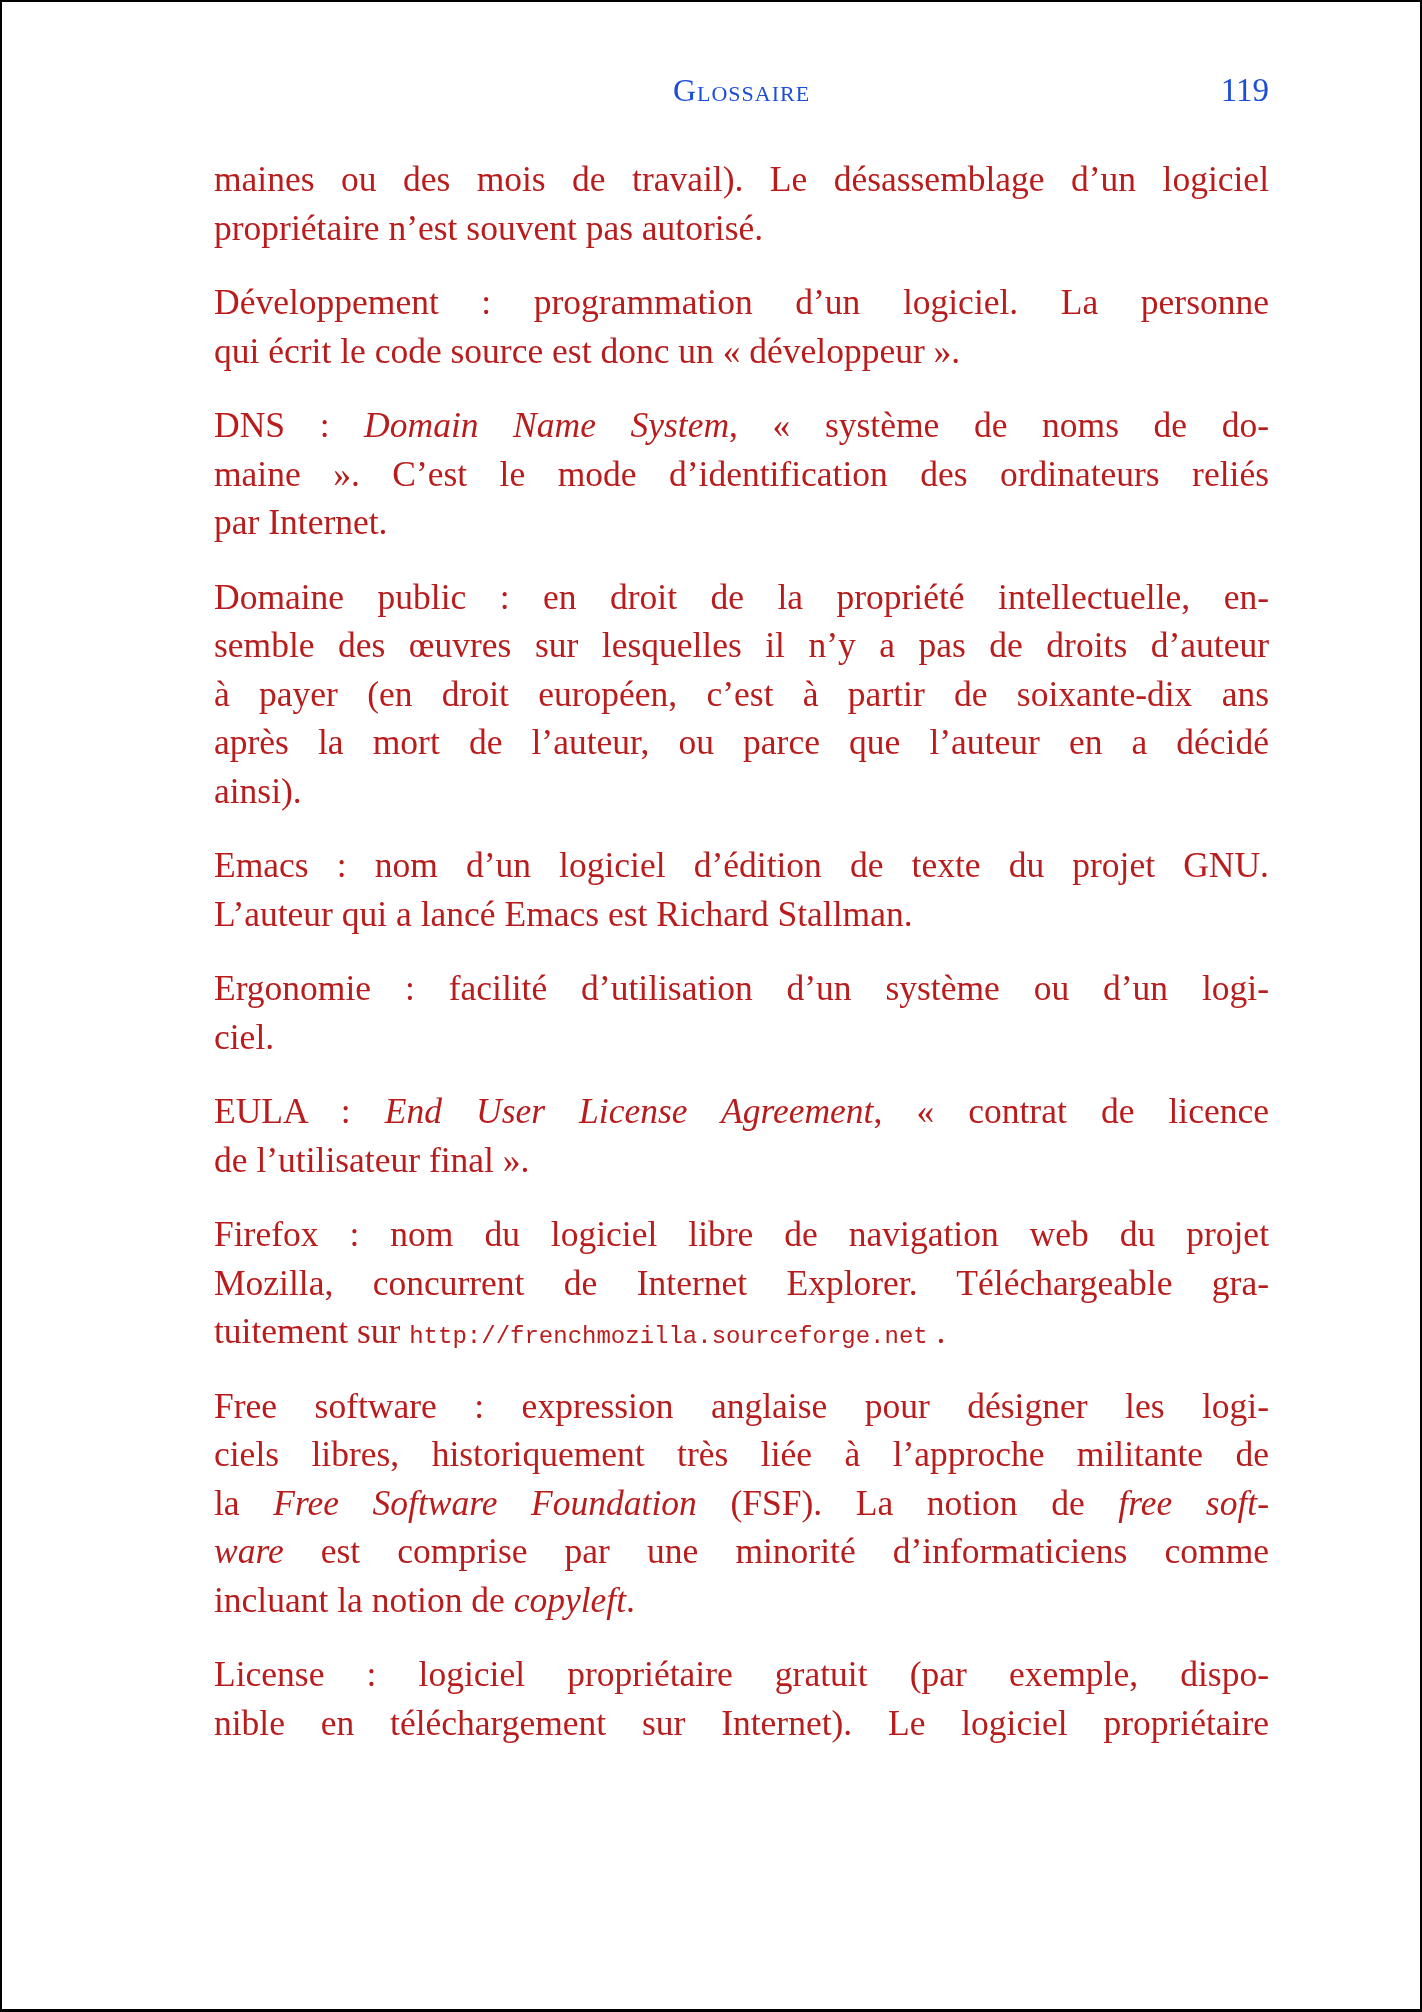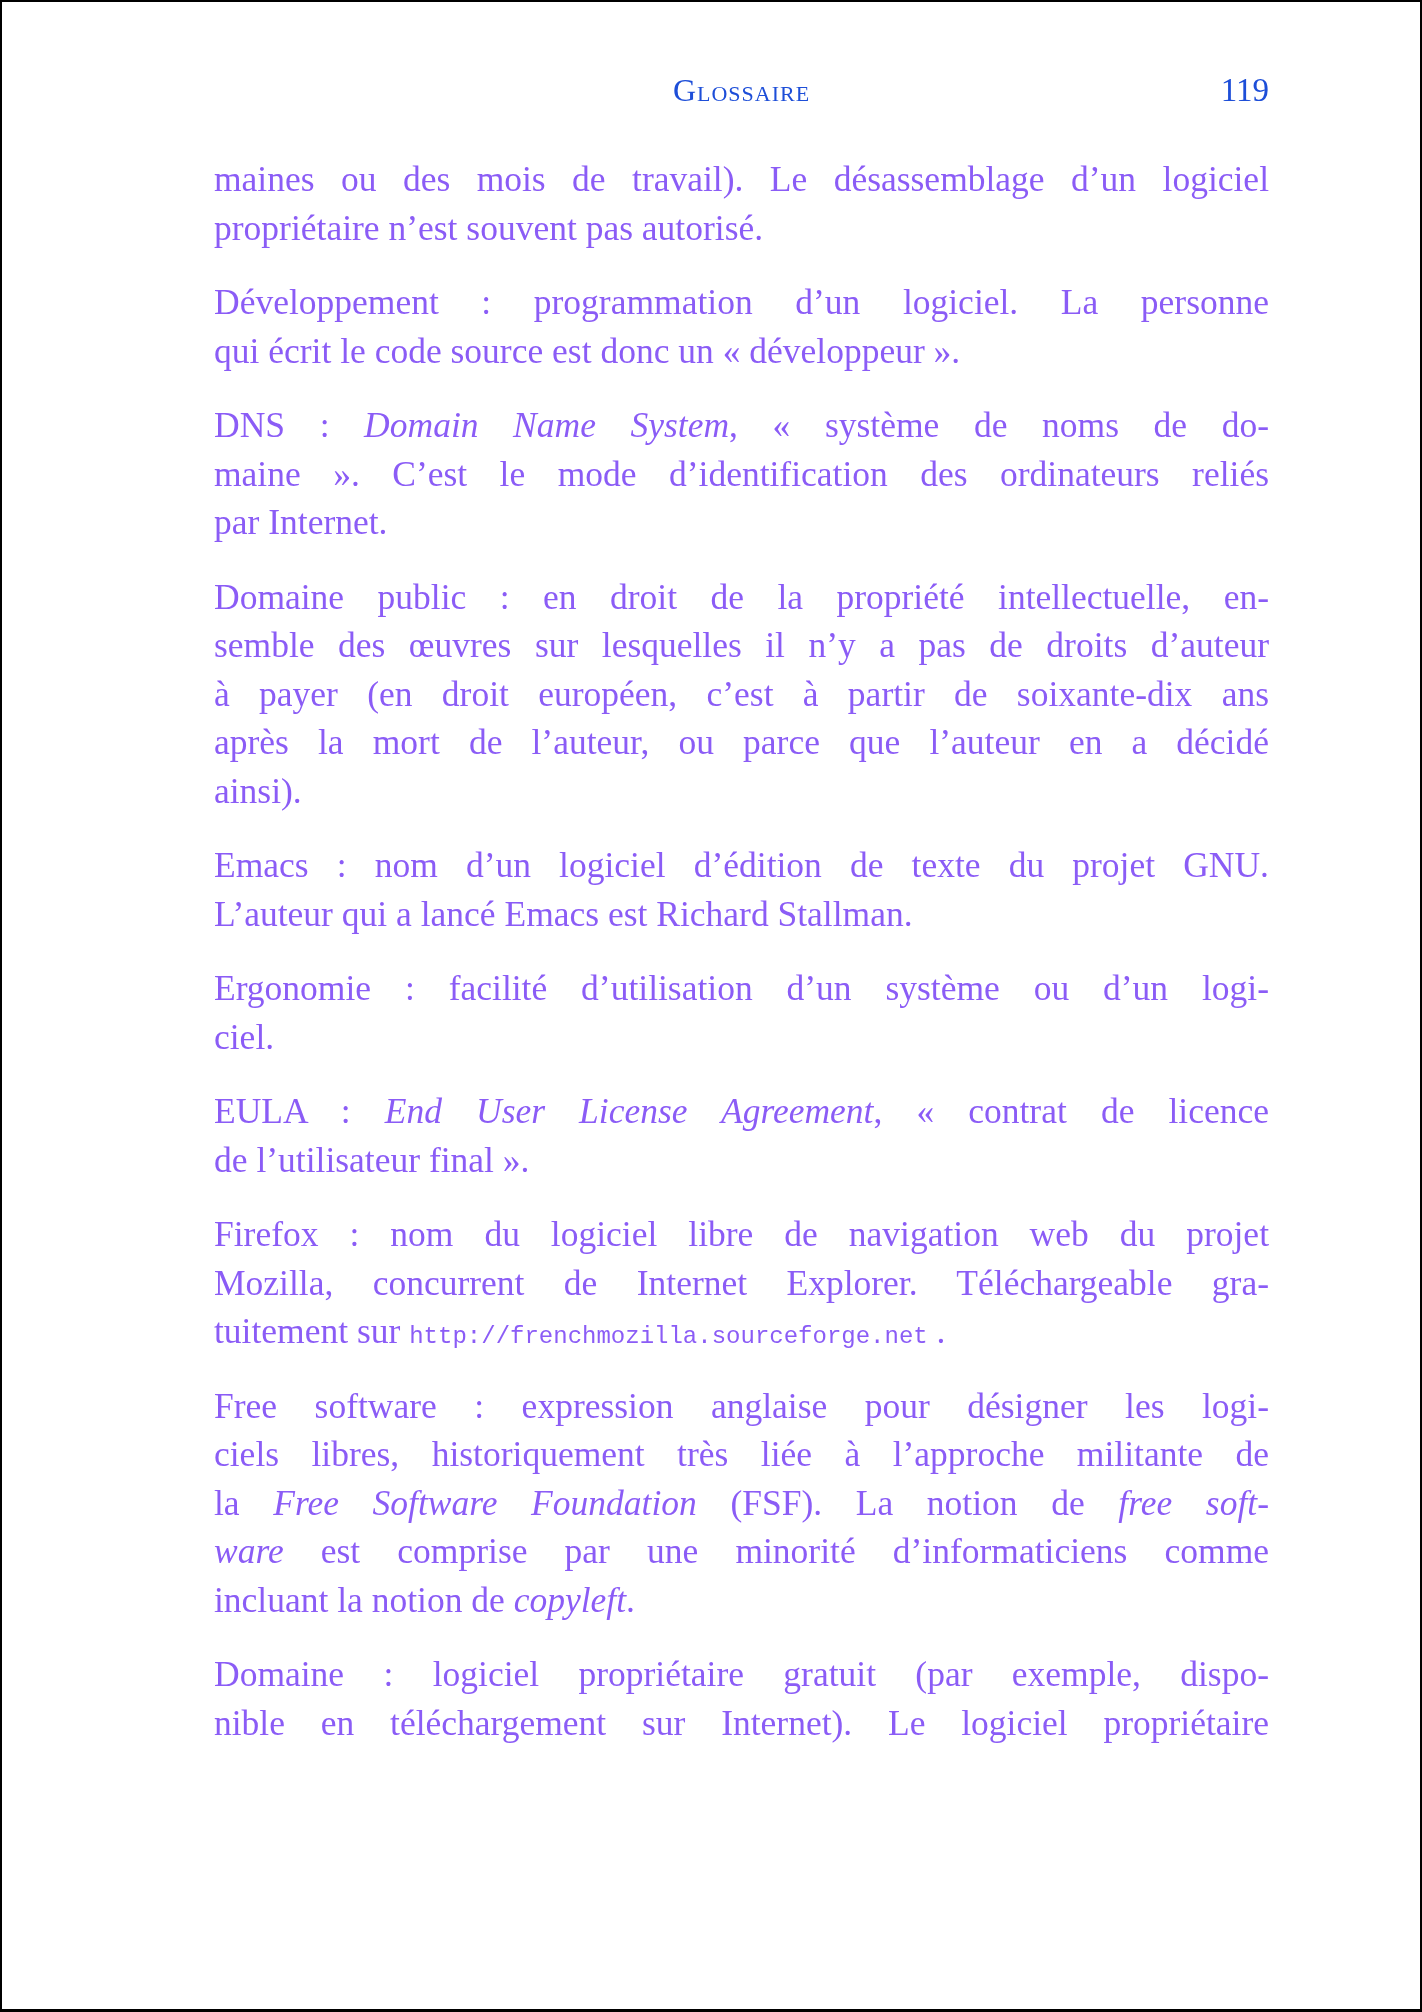--- a/index.html
+++ b/index.html
@@ -12,21 +12,21 @@
       position: absolute; top: 70px; left: 212px; width: 1055px; height: 44px;
       font-family: "Liberation Serif", "DejaVu Serif", serif; font-size: 33px; color: #1d4ed8;
     }
     .running-title {
       position: absolute; left: 0; right: 0; text-align: center; top: 0;
       font-variant: small-caps; letter-spacing: 1px; font-size: 32px;
     }
     .page-number { position: absolute; right: 0; top: 0; }
     .body-text {
       position: absolute; left: 212px; top: 153px; width: 1055px;
-      font-family: "Liberation Serif", "DejaVu Serif", serif; font-size: 35.5px; color: #8b5cf6;
+      font-family: "Liberation Serif", "DejaVu Serif", serif; font-size: 35.5px; color: #b91c1c;
       line-height: 48.5px;
     }
     .para { margin: 0 0 26px 0; text-align: justify; }
     .line {
       display: block; white-space: nowrap; text-align-last: justify; text-align: justify;
       height: 48.5px;
     }
     .line.last { text-align-last: left; }
     .term { font-weight: normal; }
     .it { font-style: italic; }
@@ -92,18 +92,18 @@
 
     <p class="para">
       <span class="line"><span class="term">Free software</span><span> : expression anglaise pour désigner les logi-</span></span>
       <span class="line">ciels libres, historiquement très liée à l’approche militante de</span>
       <span class="line"><span>la </span><span class="it">Free Software Foundation</span><span> (FSF). La notion de </span><span class="it">free soft-</span></span>
       <span class="line"><span class="it">ware</span><span> est comprise par une minorité d’informaticiens comme</span></span>
       <span class="line last"><span>incluant la notion de </span><span class="it">copyleft</span><span>.</span></span>
     </p>
 
     <p class="para">
-      <span class="line"><span class="term">Domaine</span><span> : logiciel propriétaire gratuit (par exemple, dispo-</span></span>
+      <span class="line"><span class="term">License</span><span> : logiciel propriétaire gratuit (par exemple, dispo-</span></span>
       <span class="line">nible en téléchargement sur Internet). Le logiciel propriétaire</span>
     </p>
 
   </div>
 </div>
 
 </body></html>

